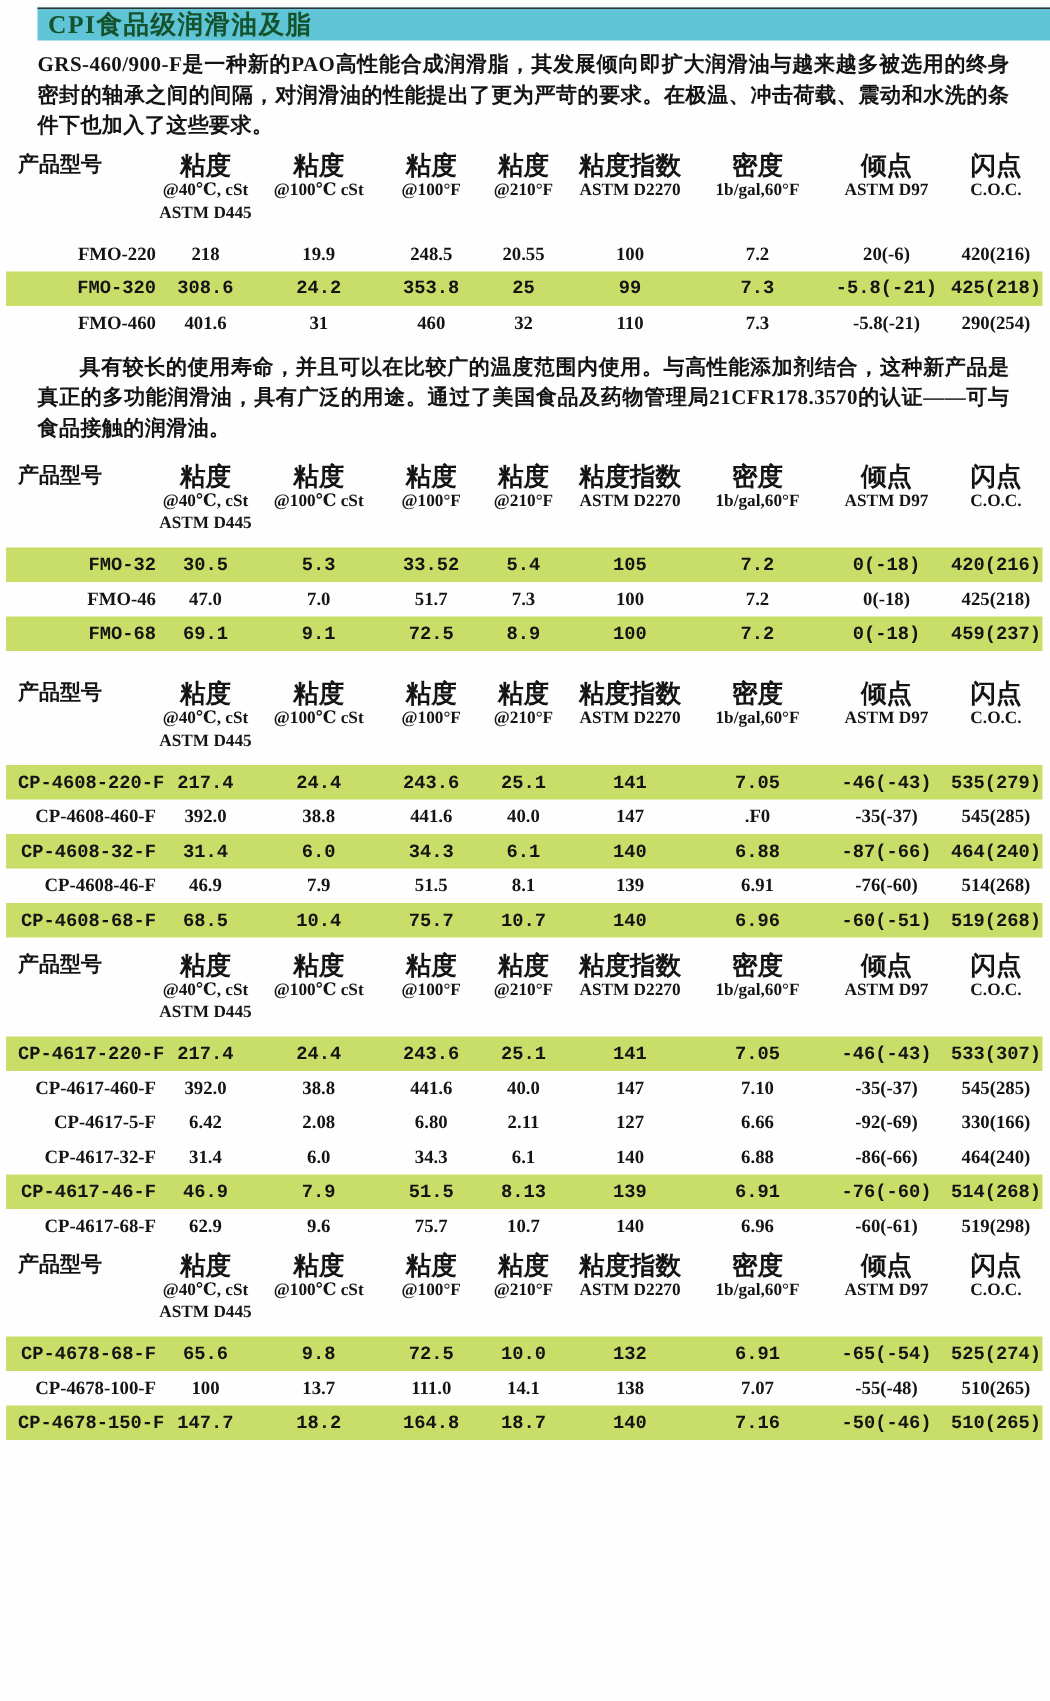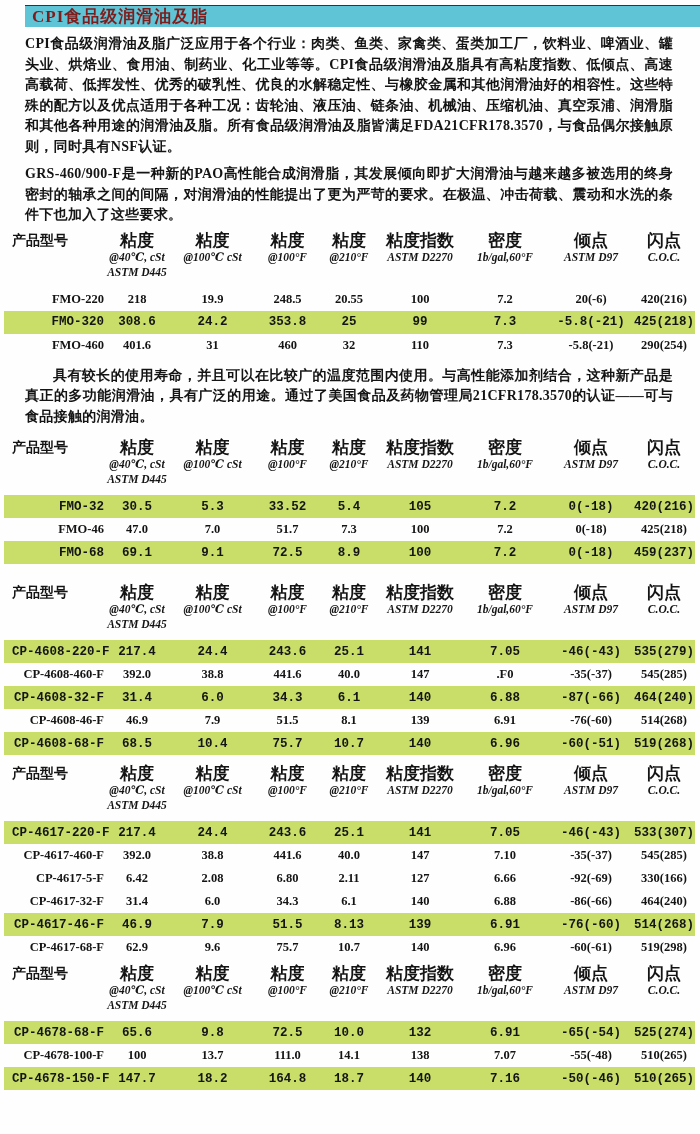--- a/index.html
+++ b/index.html
@@ -6,21 +6,21 @@
   html,body { width:700px; }
   body {
     height:1134px; overflow:hidden; background:#fefefe; color:#141414;
     font-family:"Liberation Serif","DejaVu Serif",serif; font-weight:bold;
   }
   .page { padding-top:5px; position:relative; }
 
   .section-bar {
     background:var(--bar,#5fc4d6); margin-left:25px; height:22px;
     line-height:21px; font-size:17px; padding-left:7px; letter-spacing:1px;
-    border-top:1px solid #333; color:#7f1d1d;
+    border-top:1px solid #333; color:#14532d;
   }
   .bar2 { margin-top:9px; }
 
   .body-text {
     margin:7px 27px 0 25px; font-size:14px; line-height:20.5px;
     text-align:justify; letter-spacing:0.3px;
   }
   .indent { text-indent:2em; margin-top:9px; }
 
   .spec-table { margin:0 5px 0 4px; }
@@ -29,38 +29,37 @@
   .mt20 { margin-top:20px; }
   .mt10 { margin-top:10px; }
 
   .thead, .trow {
     display:grid;
     grid-template-columns:100px 66px 85px 65px 58px 84px 86px 86px 60px;
   }
   .thead { margin-bottom:8px; }
   .th { text-align:center; }
   .th .l1 { font-size:17px; line-height:18px; }
-  .th .l2 { font-size:11.5px; line-height:15px;font-style:italic; }
+  .th .l2 { font-size:11.5px; line-height:15px; }
   .th.model .l1 { font-size:14px; text-align:left; padding-left:8px; }
 
   .trow { height:23px; align-items:center; font-size:12.5px; }
   .trow .td { text-align:center; white-space:nowrap; }
   .trow .td.model { text-align:right; padding-left:8px; }
   .trow.hl { background:var(--hl,#c8de68);font-family:Liberation Mono, monospace; }
 </style>
 </head>
 <body>
 
 <div class="page">
 
   <div class="section-bar">
     <span>CPI食品级润滑油及脂</span>
   </div>
 
-  <p class="body-text">CPI食品级润滑油及脂广泛应用于各个行业：肉类、鱼类、家禽类、蛋类加工厂，饮料业、啤酒业、罐头业、烘焙业、食用油、制药业、化工业等等。CPI食品级润滑油及脂具有高粘度指数、低倾点、高速高载荷、低挥发性、优秀的破乳性、优良的水解稳定性、与橡胶金属和其他润滑油好的相容性。这些特殊的配方以及优点适用于各种工况：齿轮油、液压油、链条油、机械油、压缩机油、真空泵浦、润滑脂和其他各种用途的润滑油及脂。所有食品级润滑油及脂皆满足FDA21CFR178.3570，与食品偶尔接触原则，同时具有NSF认证。</p>
 
 
   <p class="body-text">GRS-460/900-F是一种新的PAO高性能合成润滑脂，其发展倾向即扩大润滑油与越来越多被选用的终身密封的轴承之间的间隔，对润滑油的性能提出了更为严苛的要求。在极温、冲击荷载、震动和水洗的条件下也加入了这些要求。</p>
 
   <div class="spec-table mt6">
       <div class="thead">
         <div class="th model">
           <div class="l1">产品型号</div>
         </div>
         <div class="th">

